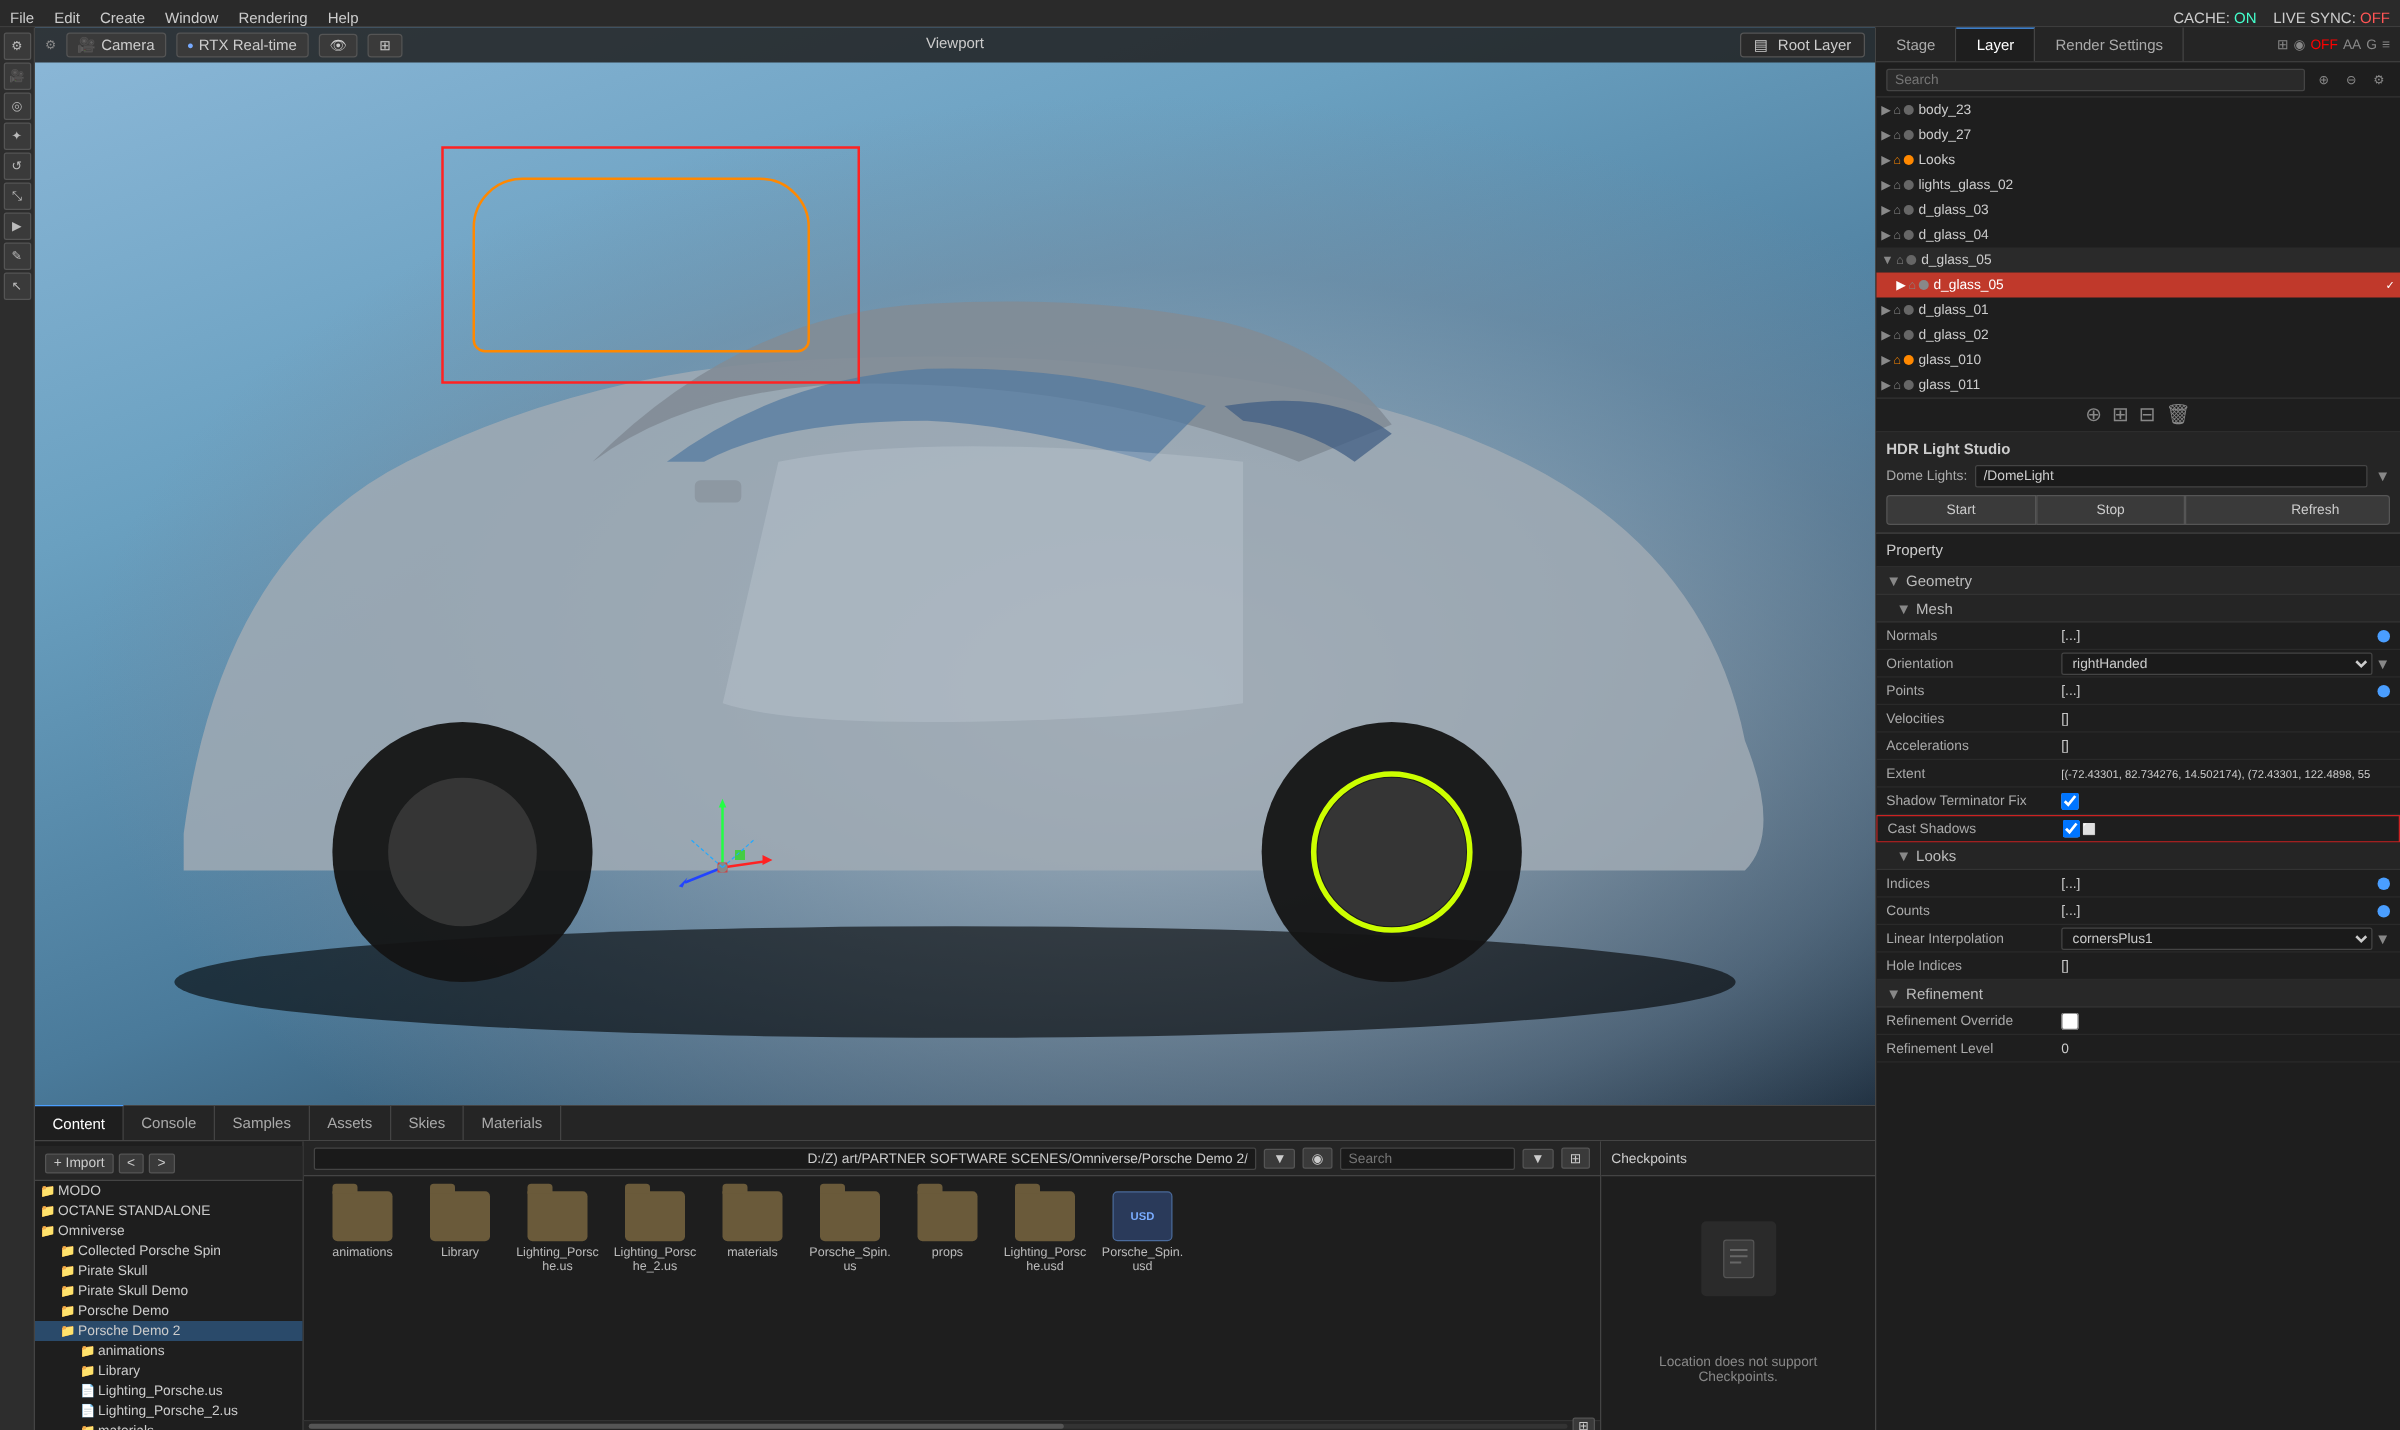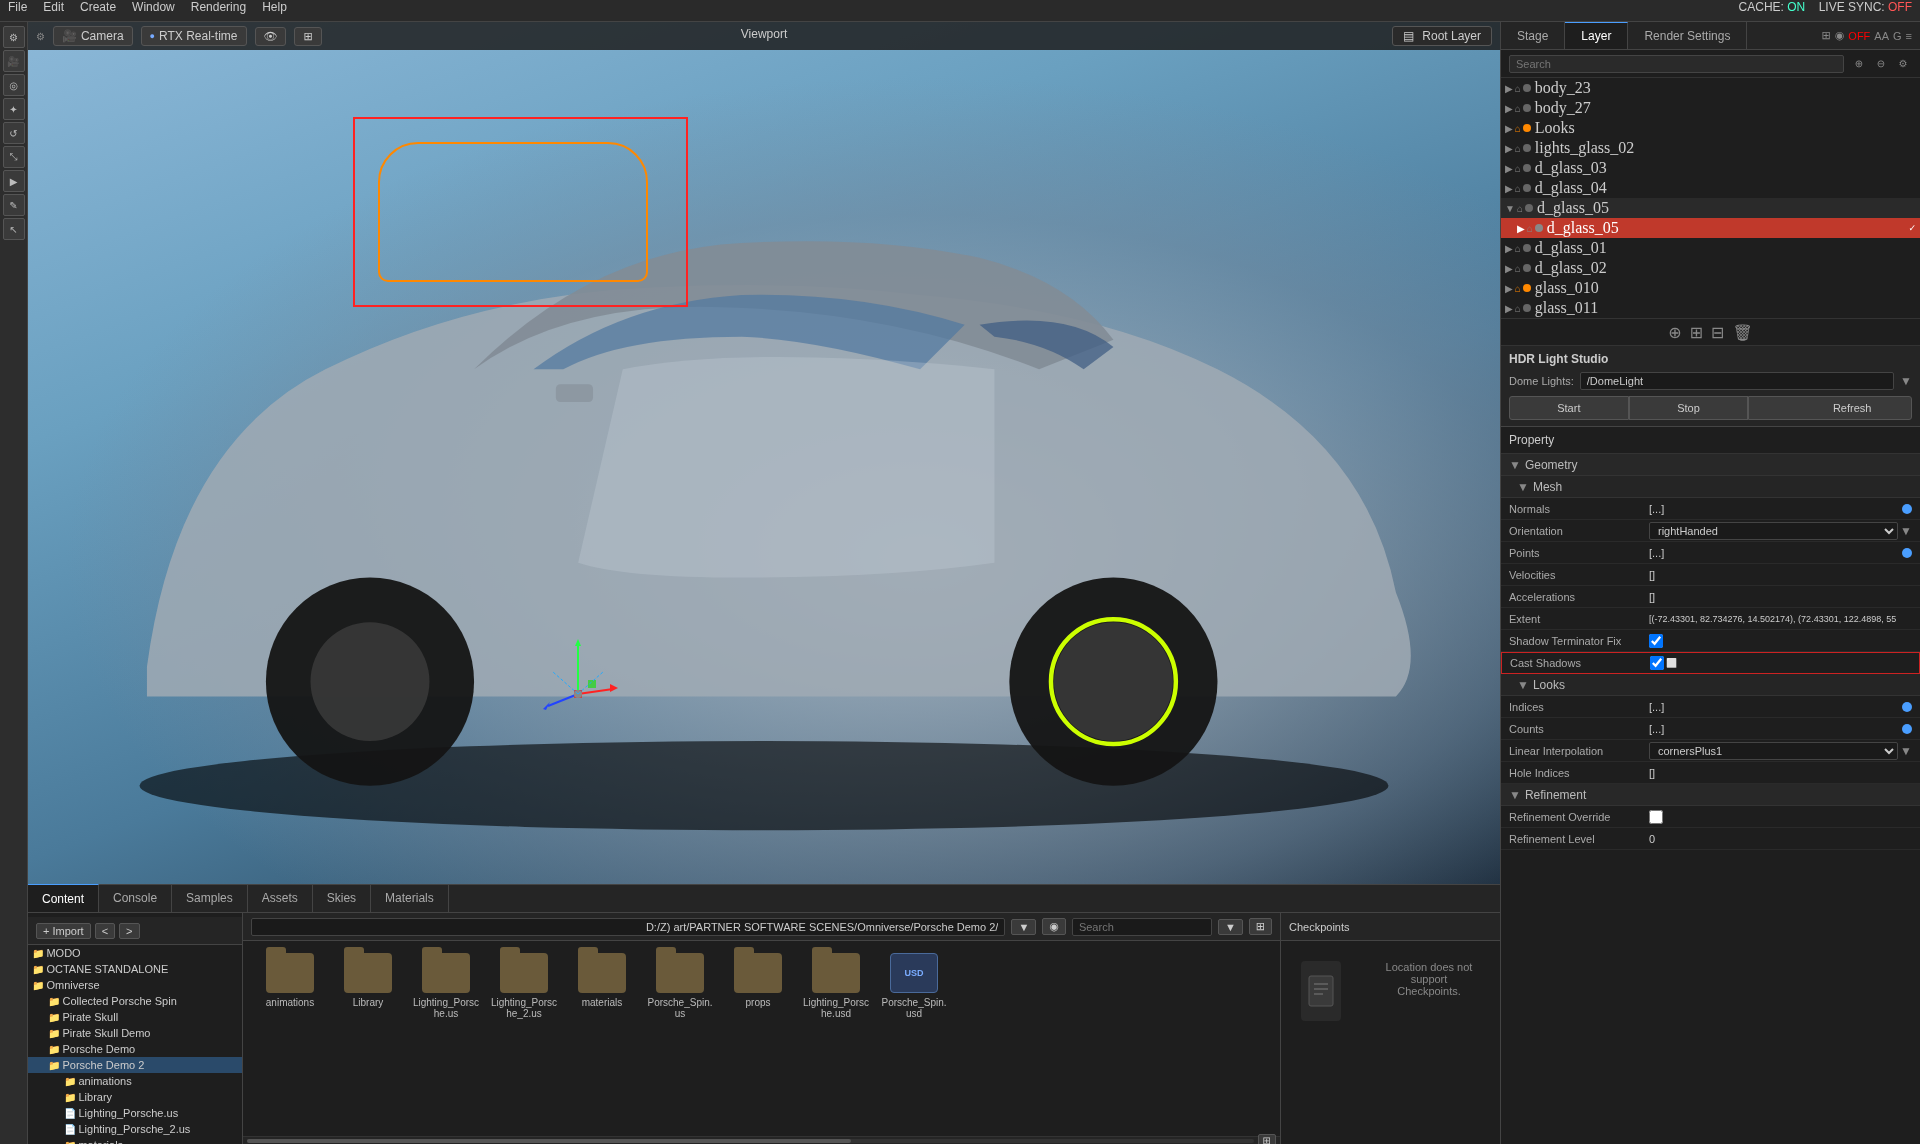--- a/index.html
+++ b/index.html
@@ -4,21 +4,21 @@
   <style>
     * { box-sizing: border-box; margin: 0; padding: 0; font-family: Arial, sans-serif; font-size: 12px; }
     body { background: #1a1a1a; color: #cccccc; width: 1920px; height: 1144px; overflow: hidden; }
 
     
     #menubar {
       background: #2a2a2a;
       border-bottom: 1px solid #444;
       height: 22px;
       display: flex;
-      align-items: flex-start;
+      align-items: flex-end;
       padding: 0 8px;
       gap: 16px;
     }
     #menubar span { cursor: pointer; font-size: 12px; color: #ccc; }
     #cache-status { margin-left: auto; font-size: 11px; color: #aaa; }
     #cache-status .on { color: #4fc; }
     #cache-status .off { color: #f55; }
 
     
     #main-layout {
@@ -318,21 +318,22 @@
       display: flex;
       align-items: center;
       height: 28px;
       background: #252525;
       border-bottom: 1px solid #444;
       padding: 0 8px;
     }
     #checkpoints-content {
       flex: 1;
       display: flex;
-      align-items: flex-start;
+      flex-direction: column;
+      align-items: center;
       justify-content: center;
       color: #888;
       font-size: 11px;
       text-align: center;
       padding: 20px;
       gap: 37px;
     }
     .checkpoint-icon {
       width: 60px;
       height: 60px;
@@ -416,21 +417,21 @@
     .layer-item {
       display: flex;
       align-items: center;
       height: 20px;
       padding: 0 4px;
       cursor: pointer;
       gap: 2px;
     }
     .layer-item.selected { background: #c0392b; color: #fff; }
     .layer-dot { width: 8px; height: 8px; border-radius: 50%; margin-right: 2px; }
-    .layer-name { font-size: 16px; font-family: Liberation Serif, serif; }
+    .layer-name { font-size: 11px; }
 
     #layer-actions {
       display: flex;
       height: 28px;
       align-items: center;
       justify-content: center;
       gap: 8px;
       border-top: 1px solid #333;
       border-bottom: 1px solid #333;
       background: #1e1e1e;

